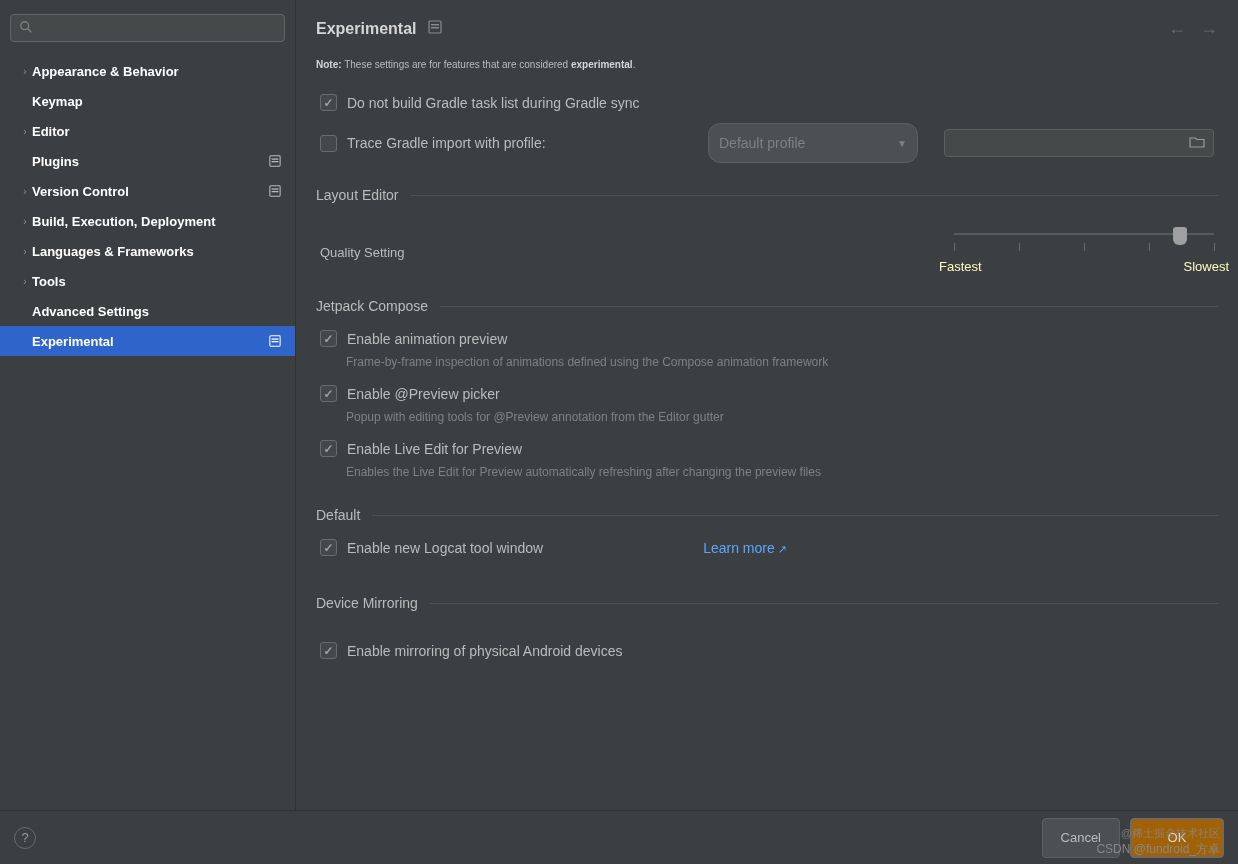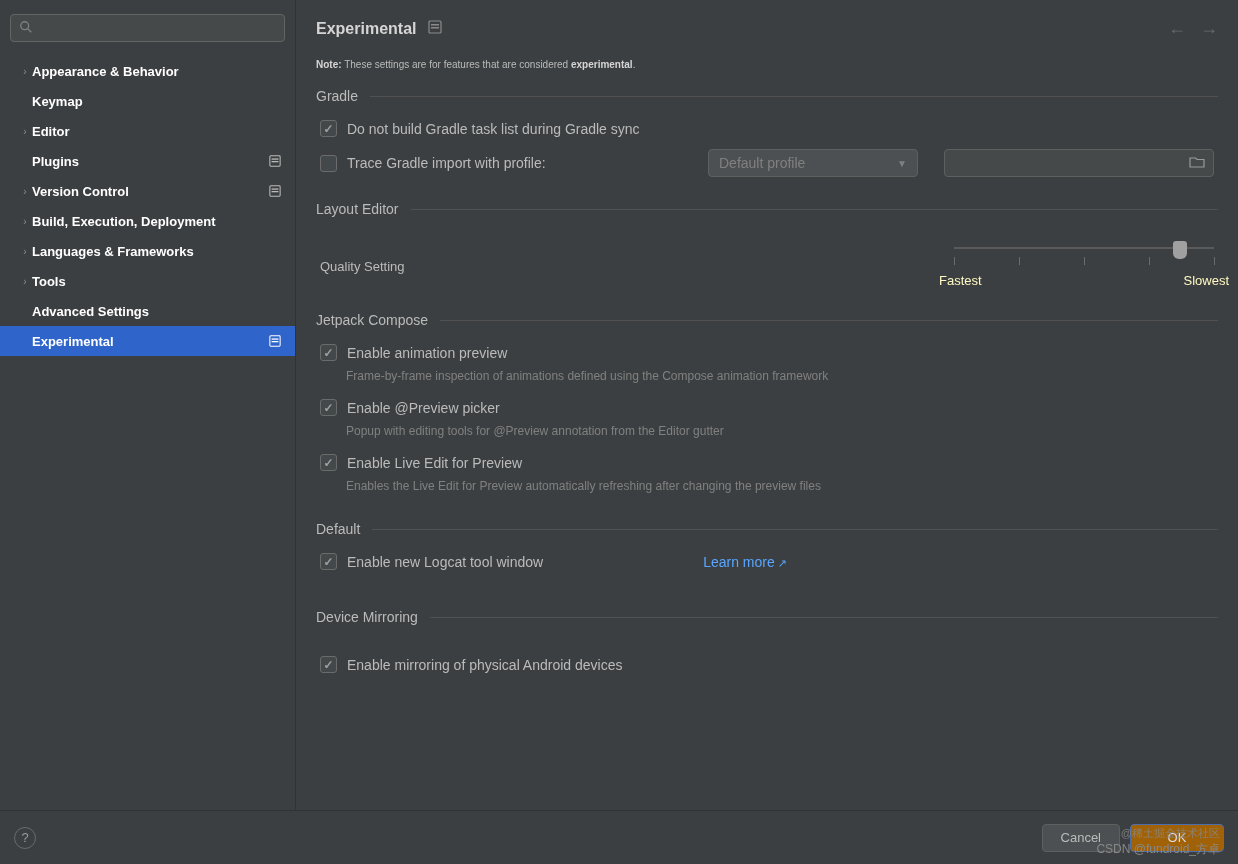--- a/index.html
+++ b/index.html
@@ -145,22 +145,22 @@
 }
 .row-label { color: #bbbbbb; }
 .row-desc {
   color: #808080;
   font-size: 12px;
   padding: 2px 4px 10px 30px;
 }
 .select {
   background: #4c5052;
   border: 1px solid #5e6060;
-  border-radius: 4px;
-  height: 28px;
+  border-radius: 12px;
+  height: 40px;
   display: flex;
   align-items: center;
   padding: 0 10px;
   color: #808080;
   min-width: 210px;
   justify-content: space-between;
 }
 .select .chev { font-size: 10px; color: #808080; }
 .path-input {
   background: #45494a;
@@ -243,21 +243,21 @@
   border: 1px solid #6a6a6a;
   display: flex;
   align-items: center;
   justify-content: center;
   color: #9a9a9a;
   font-size: 13px;
   cursor: pointer;
 }
 .footer .spacer { flex: 1; }
 .btn {
-  height: 28px;
+  height: 40px;
   padding: 0 18px;
   border-radius: 4px;
   display: flex;
   align-items: center;
   font-size: 13px;
   cursor: pointer;
 }
 .btn-secondary {
   background: #4c5052;
   border: 1px solid #5e6060;
@@ -369,23 +369,20 @@
         <span>←</span>
         <span>→</span>
       </div>
     </div>
 
     <div class="scroll">
       <p class="note">
         <b>Note:</b><span> These settings are for features that are considered </span><b>experimental</b><span>.</span>
       </p>
 
-      <div class="section-title">
-          <span>Gradle</span>
-        </div>
       <div class="row">
         <span class="check checked"></span>
         <span class="row-label">Do not build Gradle task list during Gradle sync</span>
       </div>
       <div class="row">
         <span class="check"></span>
         <span class="row-label">Trace Gradle import with profile:</span>
         <div style="flex:1"></div>
         <div class="select">
           <span>Default profile</span>

